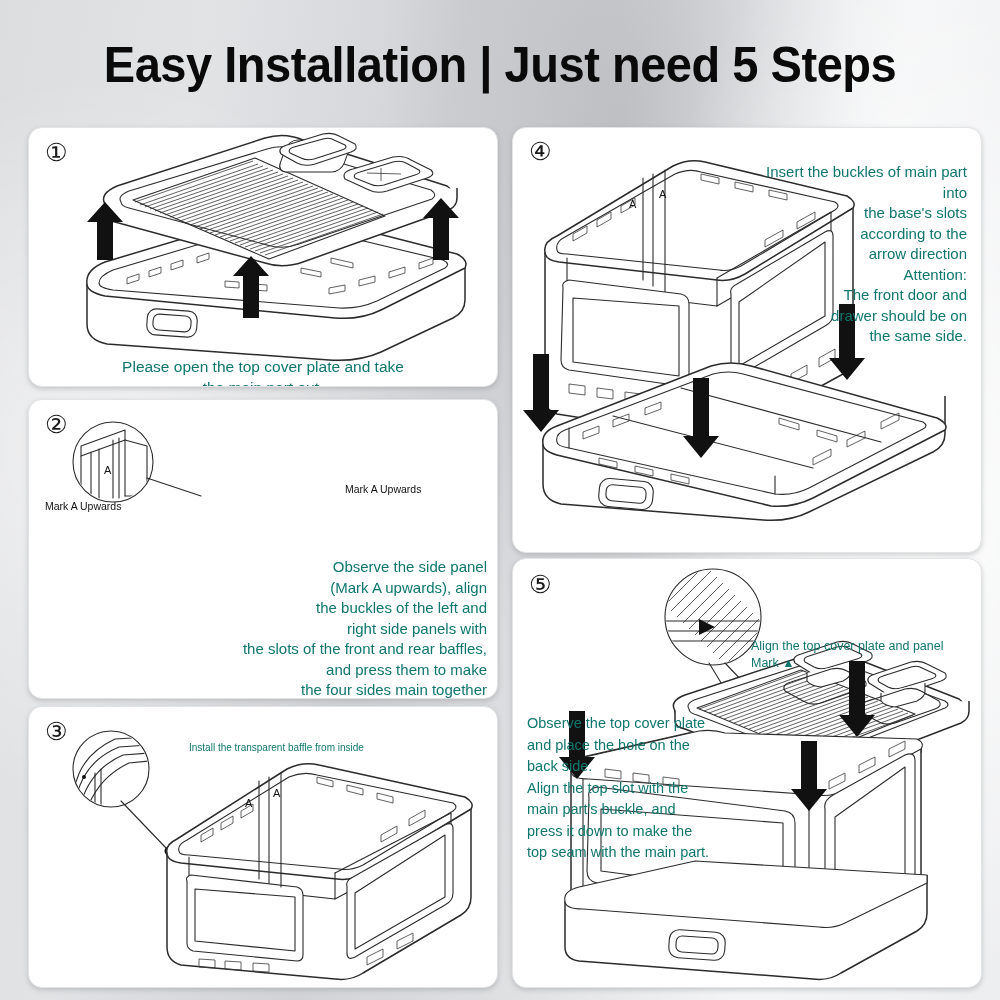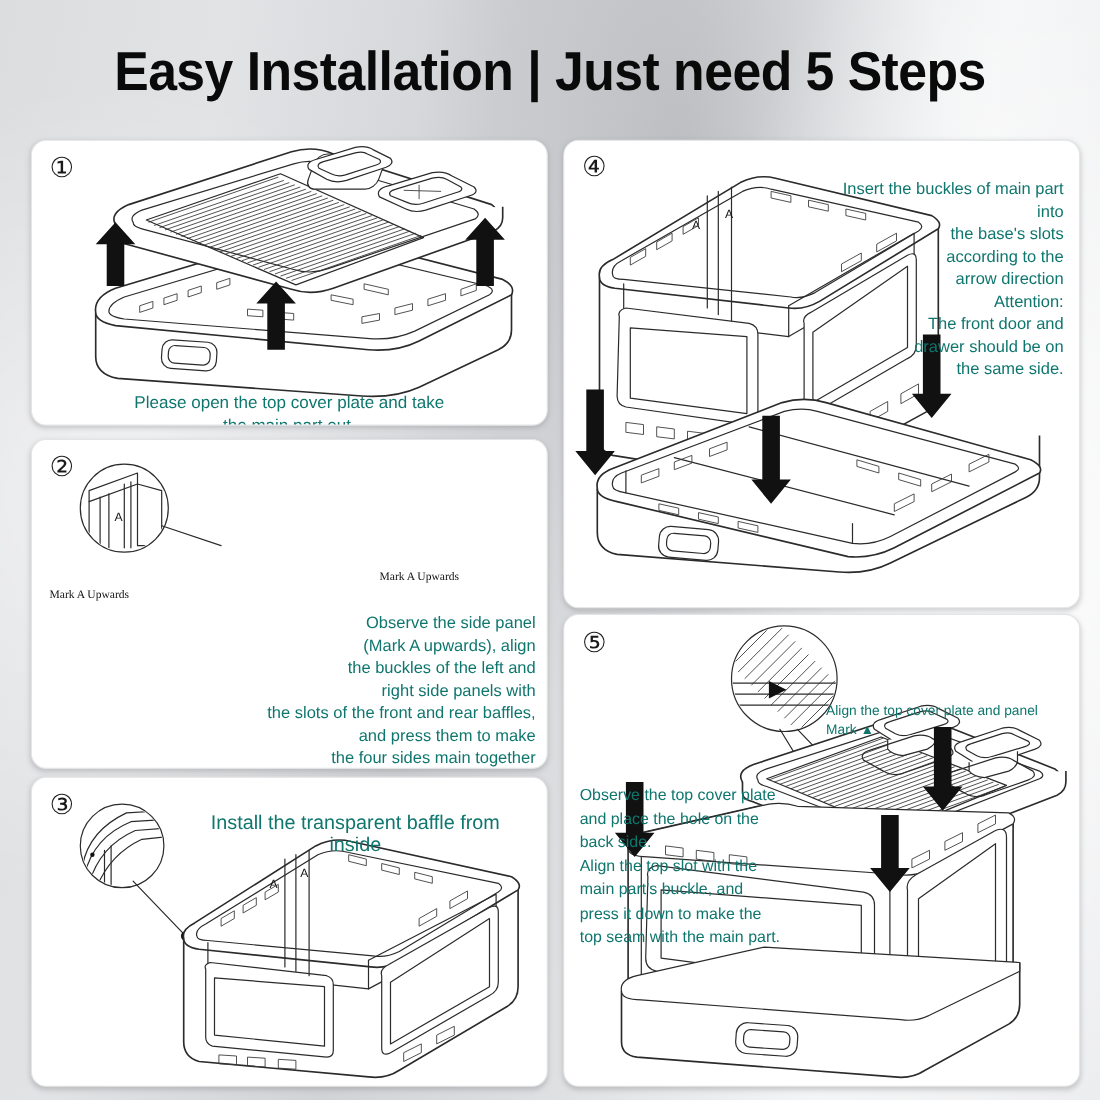--- a/index.html
+++ b/index.html
@@ -61,33 +61,32 @@
 
   .cap{
     position:absolute;
     color:#0f766e;
     font-family:"Liberation Sans", sans-serif;
     white-space:pre-line;
     margin-top:12px;
   }
   .cap1{left:34px;top:216px;width:400px;text-align:center;font-size:15.5px;line-height:21px;}
   .cap2{left:212px;top:145px;width:246px;text-align:right;font-size:15px;line-height:20.5px;}
-  .cap3{left:149px;top:19px;width:290px;text-align:center;font-size:18px;line-height:20px;}
+  .cap3{left:160px;top:19px;width:290px;text-align:left;font-size:10px;line-height:20px;}
   .cap4{left:238px;top:22px;width:216px;text-align:right;font-size:15px;line-height:20.5px;}
   .cap5a{left:14px;top:142px;width:200px;text-align:left;font-size:14.5px;line-height:21.5px;}
   .cap5b{left:14px;top:292px;width:200px;text-align:left;font-size:14.5px;line-height:21.5px;}
   .cap5top{left:238px;top:67px;width:220px;text-align:left;font-size:12.5px;line-height:17px;}
 
   .marklbl{
     position:absolute;
     font-size:10.5px;
     color:#111;
-    font-family:Liberation Serif, serif;
+    font-family:Liberation Sans, sans-serif;
     white-space:nowrap;
-    margin-top:36px;
   }
   .mkL{left:16px;top:100px;}
   .mkR{left:316px;top:83px;}
 
   .art{position:absolute;left:0;top:0;width:100%;height:100%;pointer-events:none;}
   svg{display:block;}
   .ln2{fill:none;stroke:#2b2b2b;stroke-width:1.1;stroke-linejoin:round;stroke-linecap:round;}
   .lnT{fill:none;stroke:#3a3a3a;stroke-width:0.8;}
   .fw{fill:#ffffff;stroke:#2b2b2b;stroke-width:1.5;stroke-linejoin:round;}
   .fw2{fill:#ffffff;stroke:#2b2b2b;stroke-width:1.1;stroke-linejoin:round;}

